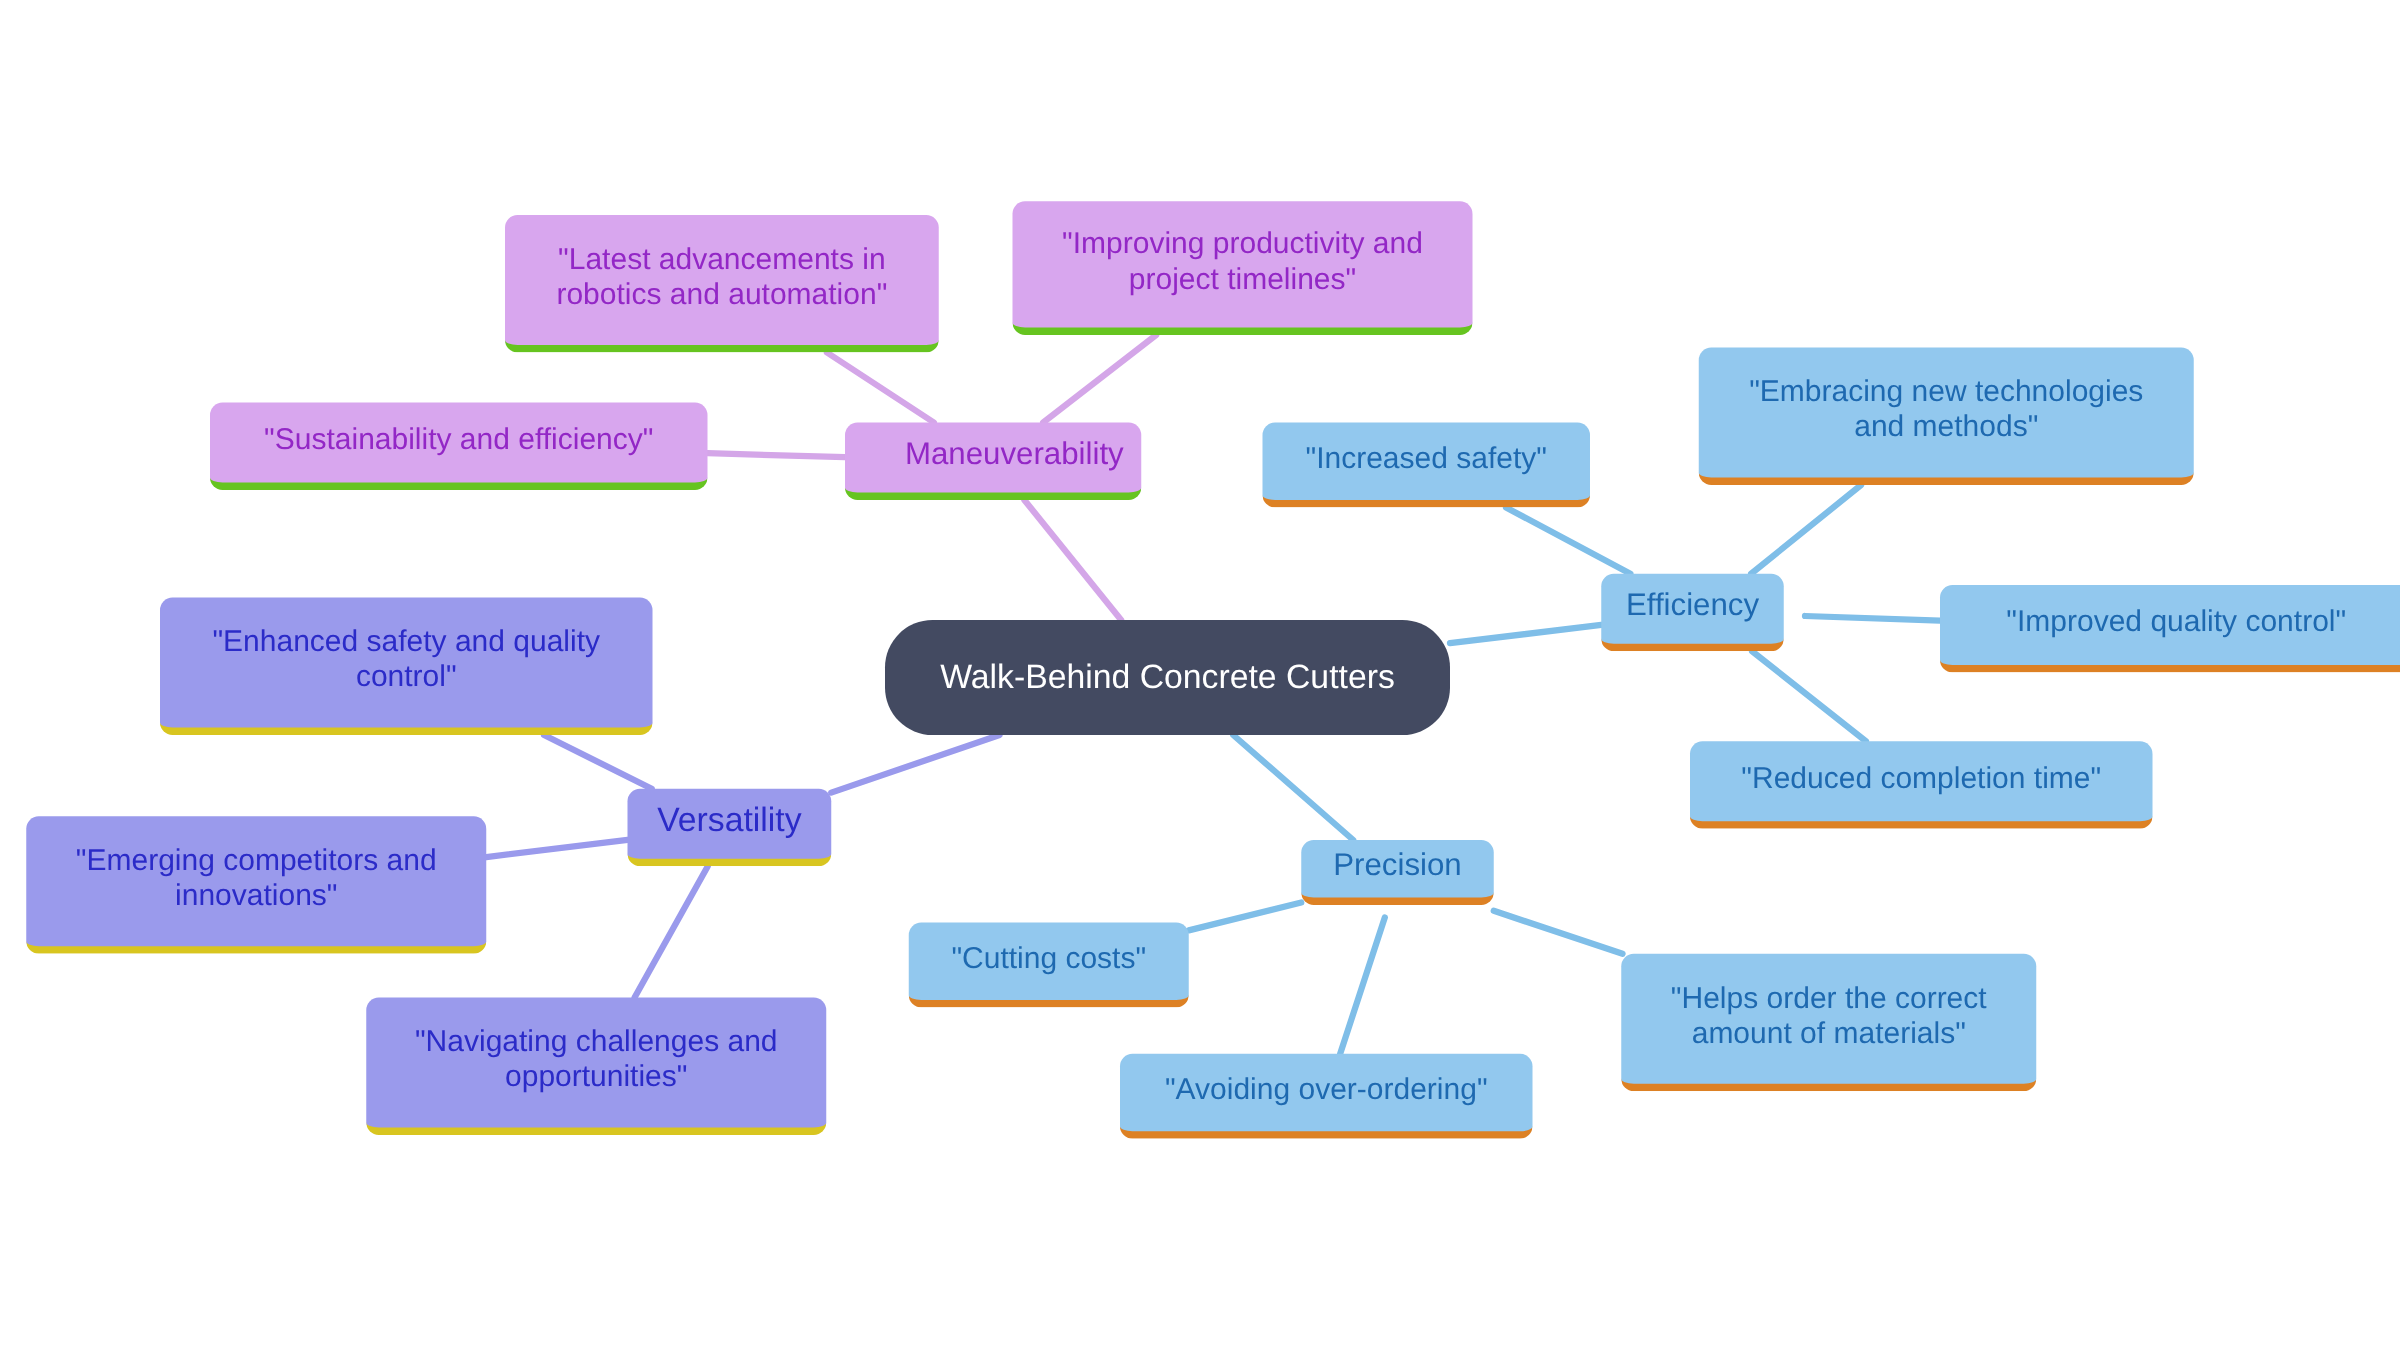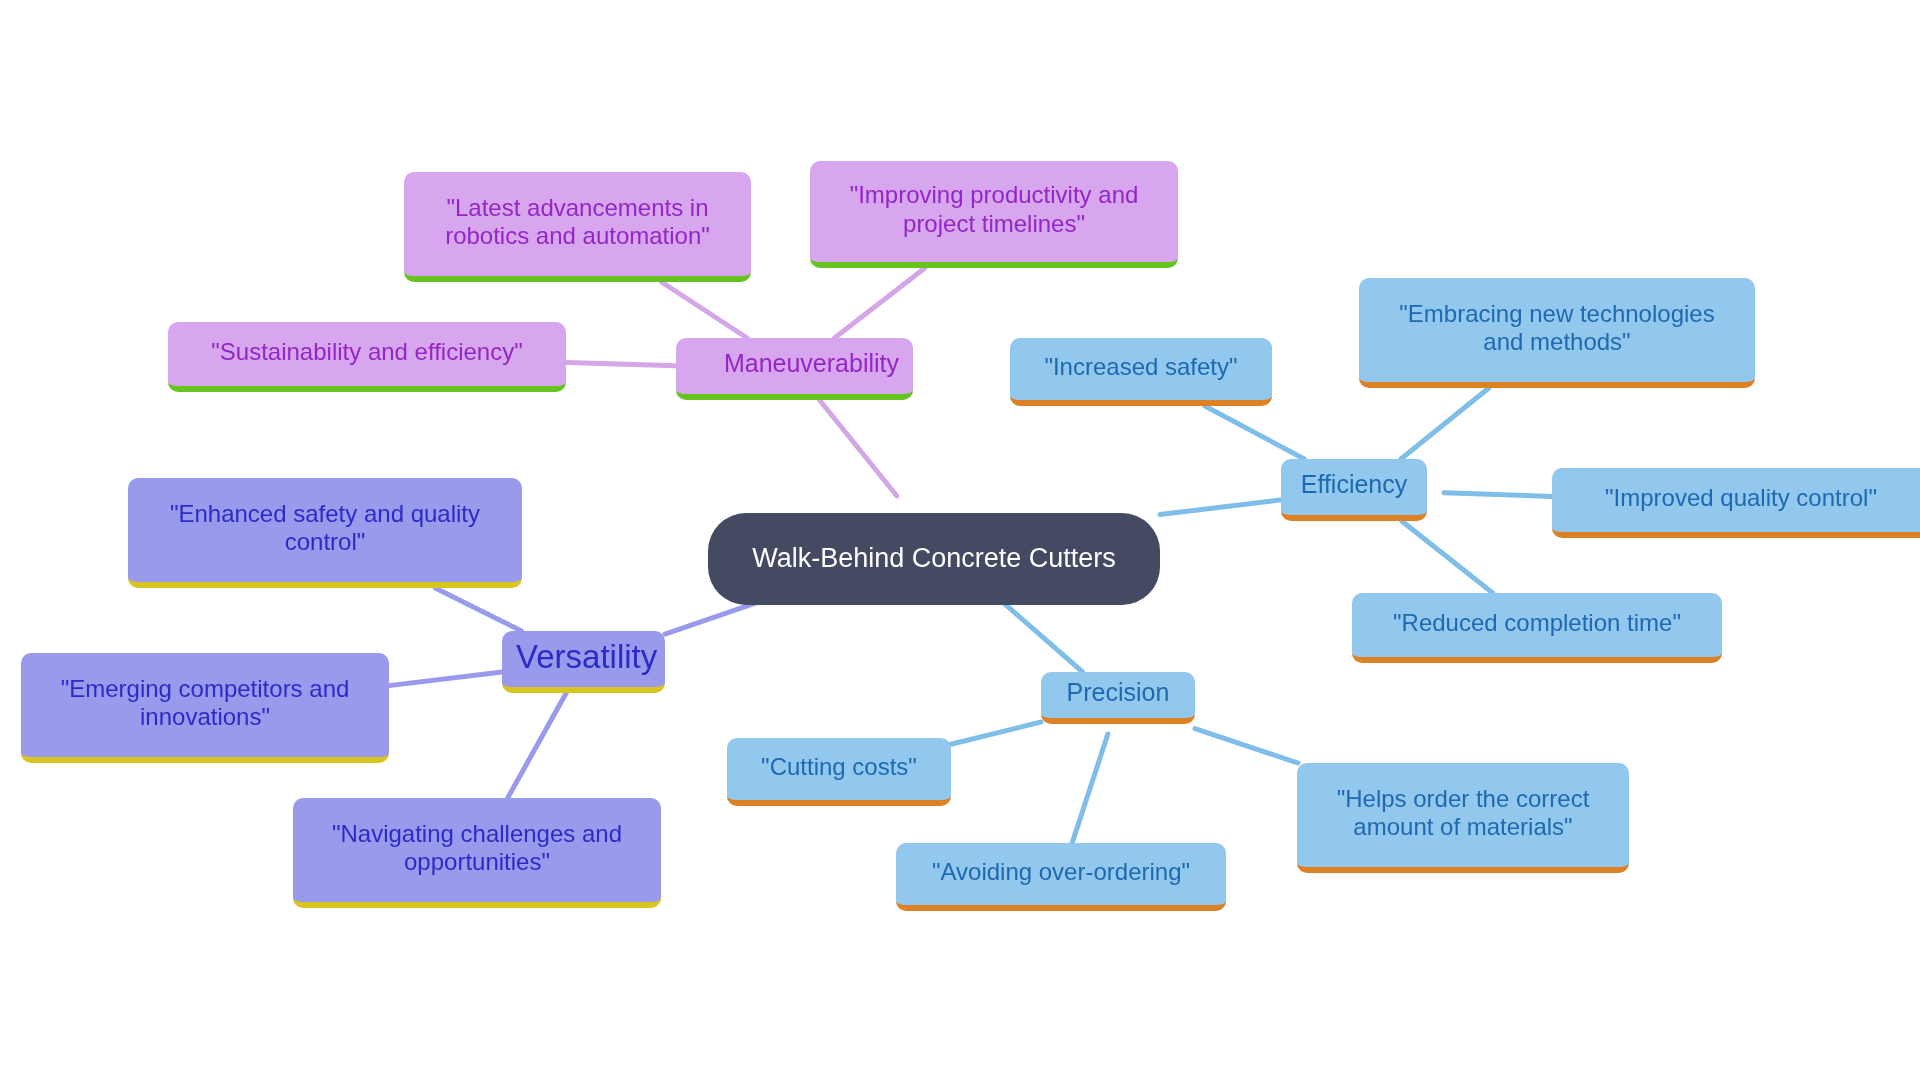--- a/index.html
+++ b/index.html
@@ -67,34 +67,34 @@
       <line x1="1444" y1="492.7992073976222" x2="1552" y2="496.5085865257596" stroke="#7FBEE8" stroke-width="5" stroke-linecap="round"></line>
       <line x1="1401.6992753623188" y1="521" x2="1492.7427536231885" y2="593" stroke="#7FBEE8" stroke-width="5" stroke-linecap="round"></line>
       <line x1="521.3798449612403" y1="631" x2="435.21317829457365" y2="588" stroke="#9A9AEC" stroke-width="5" stroke-linecap="round"></line>
       <line x1="502" y1="671.9048877146631" x2="389" y2="685.6380449141348" stroke="#9A9AEC" stroke-width="5" stroke-linecap="round"></line>
       <line x1="566.2146596858639" y1="693" x2="507.6675392670157" y2="798" stroke="#9A9AEC" stroke-width="5" stroke-linecap="round"></line>
       <line x1="1041" y1="722.0430107526881" x2="951" y2="744.3010752688172" stroke="#7FBEE8" stroke-width="5" stroke-linecap="round"></line>
       <line x1="1107.844827586207" y1="734" x2="1072.1379310344828" y2="843" stroke="#7FBEE8" stroke-width="5" stroke-linecap="round"></line>
       <line x1="1195" y1="728.6666666666666" x2="1298" y2="763" stroke="#7FBEE8" stroke-width="5" stroke-linecap="round"></line>
     </svg>
   <div id="node-layer">
-      <div class="node root" style="left: 708px; top: 496px; width: 452px; height: 92px; font-size: 27px; background: rgb(67, 74, 97); color: rgb(255, 255, 255); margin-top: 17px;"><span class="nlabel">Walk-Behind Concrete Cutters</span></div>
+      <div class="node root" style="left: 708px; top: 496px; width: 452px; height: 92px; font-size: 27px; background: rgb(67, 74, 97); color: rgb(255, 255, 255);"><span class="nlabel">Walk-Behind Concrete Cutters</span></div>
       <div class="node" style="left: 676px; top: 338px; width: 237px; height: 62px; font-size: 25px; background: rgb(216, 166, 238); color: rgb(147, 39, 198); border-bottom: 6px solid rgb(102, 196, 32); text-align: right;"><span class="nlabel">Maneuverability</span></div>
       <div class="node" style="left: 404px; top: 172px; width: 347px; height: 110px; font-size: 24px; background: rgb(216, 166, 238); color: rgb(147, 39, 198); border-bottom: 6px solid rgb(102, 196, 32);"><span class="nlabel">"Latest advancements in
 robotics and automation"</span></div>
       <div class="node" style="left: 810px; top: 161px; width: 368px; height: 107px; font-size: 24px; background: rgb(216, 166, 238); color: rgb(147, 39, 198); border-bottom: 6px solid rgb(102, 196, 32);"><span class="nlabel">"Improving productivity and
 project timelines"</span></div>
       <div class="node" style="left: 168px; top: 322px; width: 398px; height: 70px; font-size: 24px; background: rgb(216, 166, 238); color: rgb(147, 39, 198); border-bottom: 6px solid rgb(102, 196, 32);"><span class="nlabel">"Sustainability and efficiency"</span></div>
       <div class="node" style="left: 1281px; top: 459px; width: 146px; height: 62px; font-size: 25px; background: rgb(146, 200, 238); color: rgb(30, 105, 176); border-bottom: 6px solid rgb(221, 129, 36);"><span class="nlabel">Efficiency</span></div>
       <div class="node" style="left: 1010px; top: 338px; width: 262px; height: 68px; font-size: 24px; background: rgb(146, 200, 238); color: rgb(30, 105, 176); border-bottom: 6px solid rgb(221, 129, 36);"><span class="nlabel">"Increased safety"</span></div>
       <div class="node" style="left: 1359px; top: 278px; width: 396px; height: 110px; font-size: 24px; background: rgb(146, 200, 238); color: rgb(30, 105, 176); border-bottom: 6px solid rgb(221, 129, 36);"><span class="nlabel">"Embracing new technologies
 and methods"</span></div>
       <div class="node" style="left: 1552px; top: 468px; width: 378px; height: 70px; font-size: 24px; background: rgb(146, 200, 238); color: rgb(30, 105, 176); border-bottom: 6px solid rgb(221, 129, 36);"><span class="nlabel">"Improved quality control"</span></div>
       <div class="node" style="left: 1352px; top: 593px; width: 370px; height: 70px; font-size: 24px; background: rgb(146, 200, 238); color: rgb(30, 105, 176); border-bottom: 6px solid rgb(221, 129, 36);"><span class="nlabel">"Reduced completion time"</span></div>
-      <div class="node" style="left: 502px; top: 631px; width: 163px; height: 62px; font-size: 33px; background: rgb(154, 154, 236); color: rgb(43, 43, 200); border-bottom: 6px solid rgb(216, 197, 32);"><span class="nlabel">Versatility</span></div>
+      <div class="node" style="left: 502px; top: 631px; width: 163px; height: 62px; font-size: 27px; background: rgb(154, 154, 236); color: rgb(43, 43, 200); border-bottom: 6px solid rgb(216, 197, 32);"><span class="nlabel">Versatility</span></div>
       <div class="node" style="left: 128px; top: 478px; width: 394px; height: 110px; font-size: 24px; background: rgb(154, 154, 236); color: rgb(43, 43, 200); border-bottom: 6px solid rgb(216, 197, 32);"><span class="nlabel">"Enhanced safety and quality
 control"</span></div>
       <div class="node" style="left: 21px; top: 653px; width: 368px; height: 110px; font-size: 24px; background: rgb(154, 154, 236); color: rgb(43, 43, 200); border-bottom: 6px solid rgb(216, 197, 32);"><span class="nlabel">"Emerging competitors and
 innovations"</span></div>
       <div class="node" style="left: 293px; top: 798px; width: 368px; height: 110px; font-size: 24px; background: rgb(154, 154, 236); color: rgb(43, 43, 200); border-bottom: 6px solid rgb(216, 197, 32);"><span class="nlabel">"Navigating challenges and
 opportunities"</span></div>
       <div class="node" style="left: 1041px; top: 672px; width: 154px; height: 52px; font-size: 25px; background: rgb(146, 200, 238); color: rgb(30, 105, 176); border-bottom: 6px solid rgb(221, 129, 36);"><span class="nlabel">Precision</span></div>
       <div class="node" style="left: 727px; top: 738px; width: 224px; height: 68px; font-size: 24px; background: rgb(146, 200, 238); color: rgb(30, 105, 176); border-bottom: 6px solid rgb(221, 129, 36);"><span class="nlabel">"Cutting costs"</span></div>
       <div class="node" style="left: 896px; top: 843px; width: 330px; height: 68px; font-size: 24px; background: rgb(146, 200, 238); color: rgb(30, 105, 176); border-bottom: 6px solid rgb(221, 129, 36);"><span class="nlabel">"Avoiding over-ordering"</span></div>
       <div class="node" style="left: 1297px; top: 763px; width: 332px; height: 110px; font-size: 24px; background: rgb(146, 200, 238); color: rgb(30, 105, 176); border-bottom: 6px solid rgb(221, 129, 36);"><span class="nlabel">"Helps order the correct

